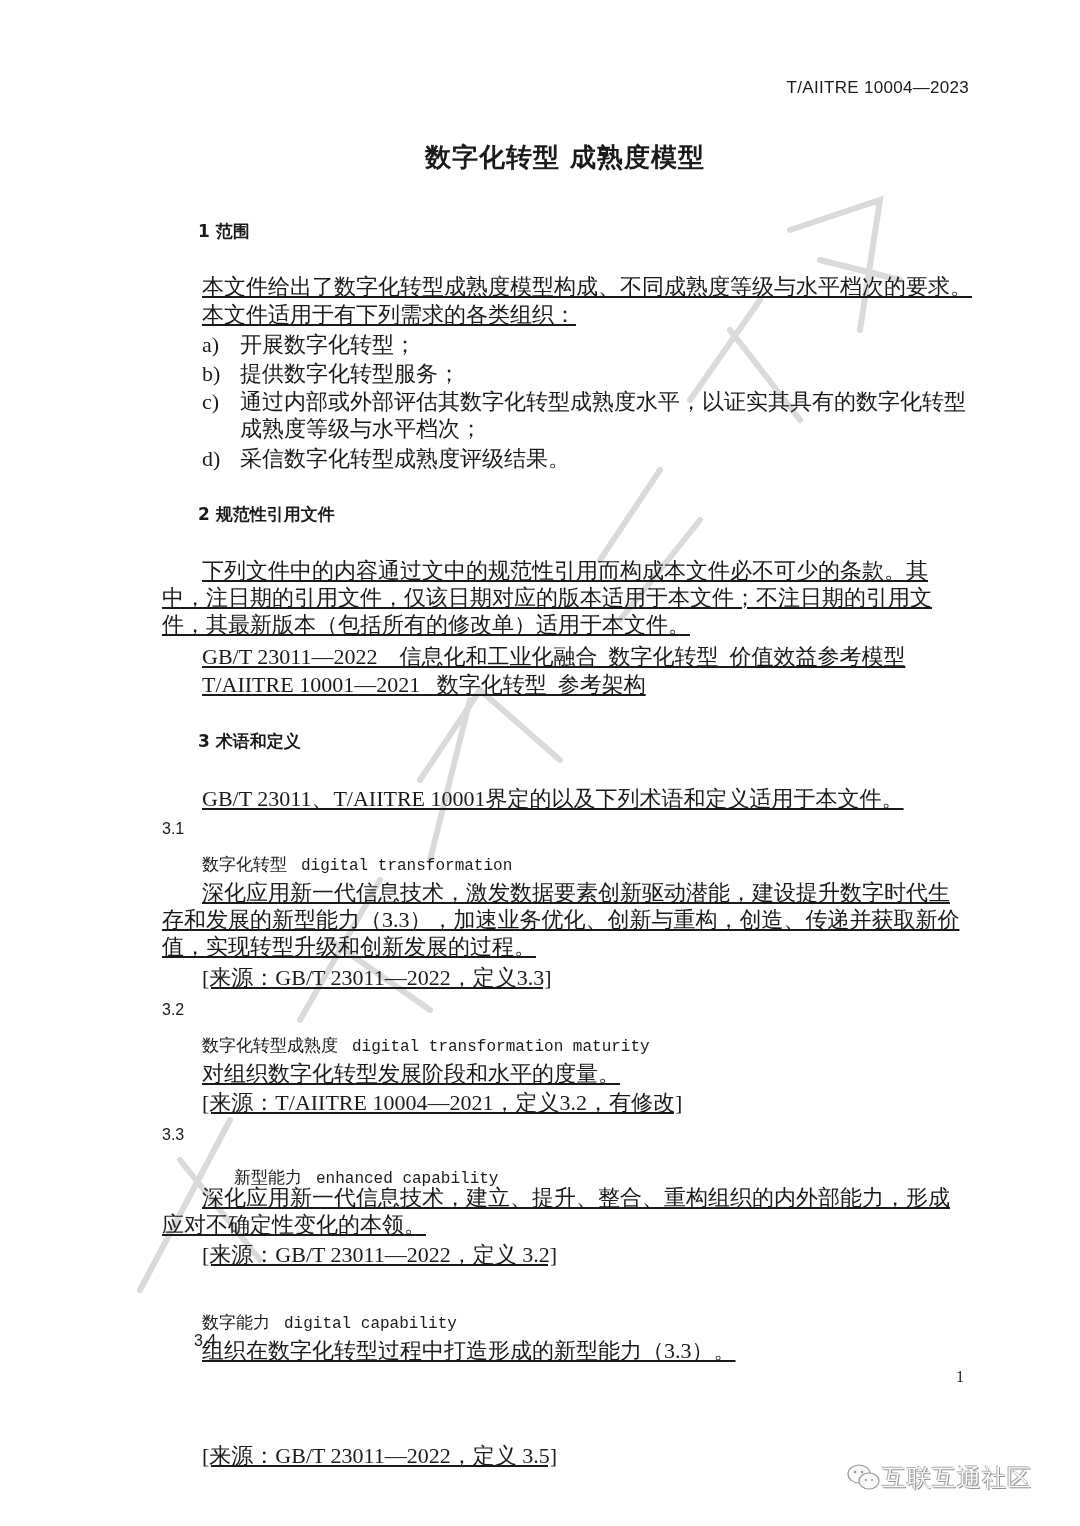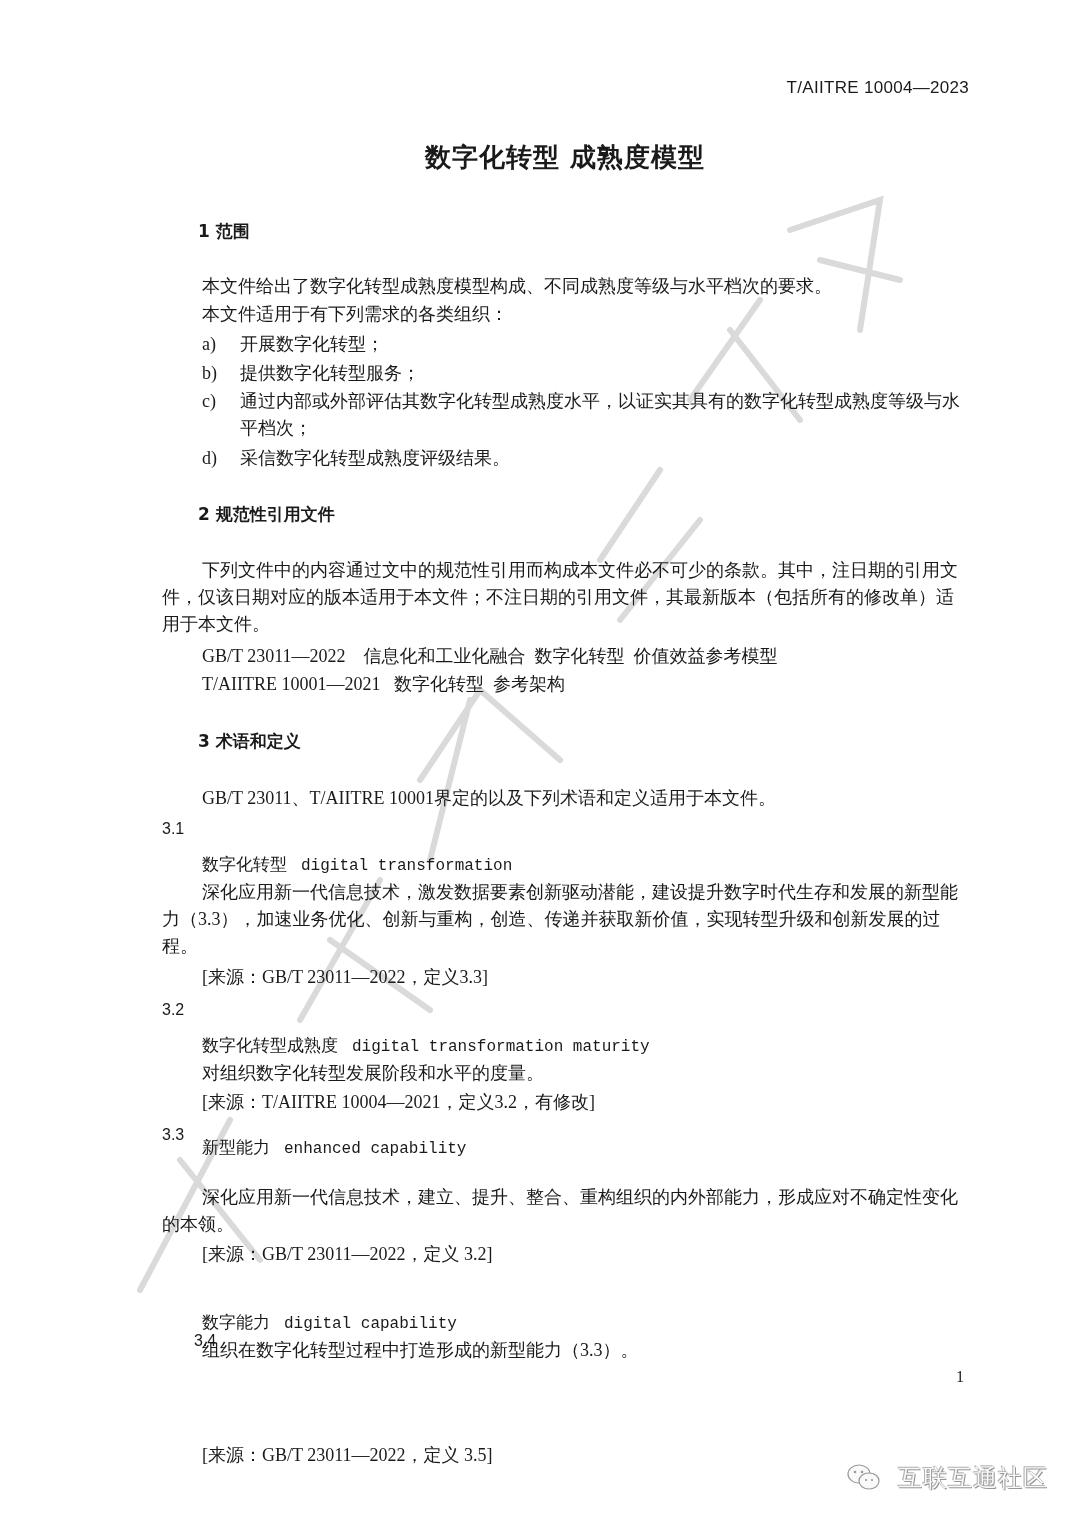--- a/index.html
+++ b/index.html
@@ -2,33 +2,33 @@
 <html><head>
 <meta charset="utf-8">
 <style>
   html, body { margin: 0; padding: 0; background: #ffffff; }
   body { width: 1080px; height: 1526px; position: relative; overflow: hidden; color: #1a1a1a;
          font-family: "Liberation Serif", "DejaVu Serif", serif; }
   .abs { position: absolute; }
   .std-no { right: 111px; top: 78px; font-family: "Liberation Sans", "DejaVu Sans", sans-serif; font-size: 17px; letter-spacing: 0.3px; }
   .title { left: 0; width: 1130px; text-align: center; top: 140px; font-family: "DejaVu Sans", sans-serif; font-size: 26px; font-weight: bold; letter-spacing: 1px; }
   .h1 { left: 162px; font-family: "DejaVu Sans", sans-serif; font-size: 17px; font-weight: bold; margin-left: 36px; }
-  .p { font-size: 18px; line-height: 27px; }
+  .p { font-size: 22px; line-height: 27px; text-decoration: underline; }
   .indent { left: 202px; }
   .full { left: 162px; width: 806px; text-indent: 40px; }
   .list-item { left: 202px; width: 766px; }
   .list-item .mark { display: inline-block; width: 38px; }
   .list-item .cont { display: inline-block; vertical-align: top; width: 726px; }
   .num { left: 162px; font-family: "Liberation Sans", "DejaVu Sans", sans-serif; font-size: 16px; }
   .term { left: 202px; font-size: 17px; }
   .term .zh { font-family: "DejaVu Sans", sans-serif; font-weight: normal; }
   .term .en { font-family: "Liberation Mono", "DejaVu Sans Mono", monospace; margin-left: 14px; font-size: 16px; }
   .page-num { left: 956px; top: 1368px; font-size: 16px; }
   .watermark { left: 0; top: 0; width: 1080px; height: 1526px; pointer-events: none; }
-  .footer { left: 846px; top: 1462px; display: flex; align-items: center; gap: 16px; color: #8a8a8a; }
+  .footer { left: 846px; top: 1462px; display: flex; align-items: center; gap: 0; color: #8a8a8a; }
   .footer .label { font-family: "DejaVu Sans", sans-serif; font-size: 24px; color: #fafafa;
                    text-shadow: 0 0 1px #777, 1px 1px 0 #999, -1px -1px 0 #bbb; letter-spacing: 1px; }
 </style>
 </head>
 <body>
 
 <svg class="abs watermark" viewBox="0 0 1080 1526">
   <g stroke="#dadada" stroke-width="6" fill="none" stroke-linecap="round">
     <path d="M140 1290 L230 1120 M180 1160 L260 1260 M300 1020 L380 880 M330 940 L430 1010 M420 780 L480 690 L560 760 M470 700 L430 860 M600 560 L660 470 M620 620 L700 520 M690 400 L760 300 M730 330 L800 420 M790 230 L880 200 L860 330 M820 260 L900 280"></path>
   </g>
@@ -69,21 +69,21 @@
 <div class="abs p indent" style="top:964px;">[来源：GB/T 23011—2022，定义3.3]</div>
 
 <div class="abs num" style="top:1001px;">3.2</div>
 <div class="abs term" style="top:1034px;">
   <span class="zh">数字化转型成熟度</span><span class="en">digital transformation maturity</span>
 </div>
 <div class="abs p indent" style="top:1060px;">对组织数字化转型发展阶段和水平的度量。</div>
 <div class="abs p indent" style="top:1089px;">[来源：T/AIITRE 10004—2021，定义3.2，有修改]</div>
 
 <div class="abs num" style="top:1126px;">3.3</div>
-<div class="abs term" style="top:1136px;">
+<div class="abs term" style="top:1166px;margin-left:32px;">
   <span class="zh">新型能力</span><span class="en">enhanced capability</span>
 </div>
 <div class="abs p full" style="top:1184px;">深化应用新一代信息技术，建立、提升、整合、重构组织的内外部能力，形成应对不确定性变化的本领。</div>
 <div class="abs p indent" style="top:1241px;">[来源：GB/T 23011—2022，定义 3.2]</div>
 
 <div class="abs num" style="top:1332px;margin-left:32px;">3.4</div>
 <div class="abs term" style="top:1311px;">
   <span class="zh">数字能力</span><span class="en">digital capability</span>
 </div>
 <div class="abs p indent" style="top:1337px;">组织在数字化转型过程中打造形成的新型能力（3.3）。</div>

